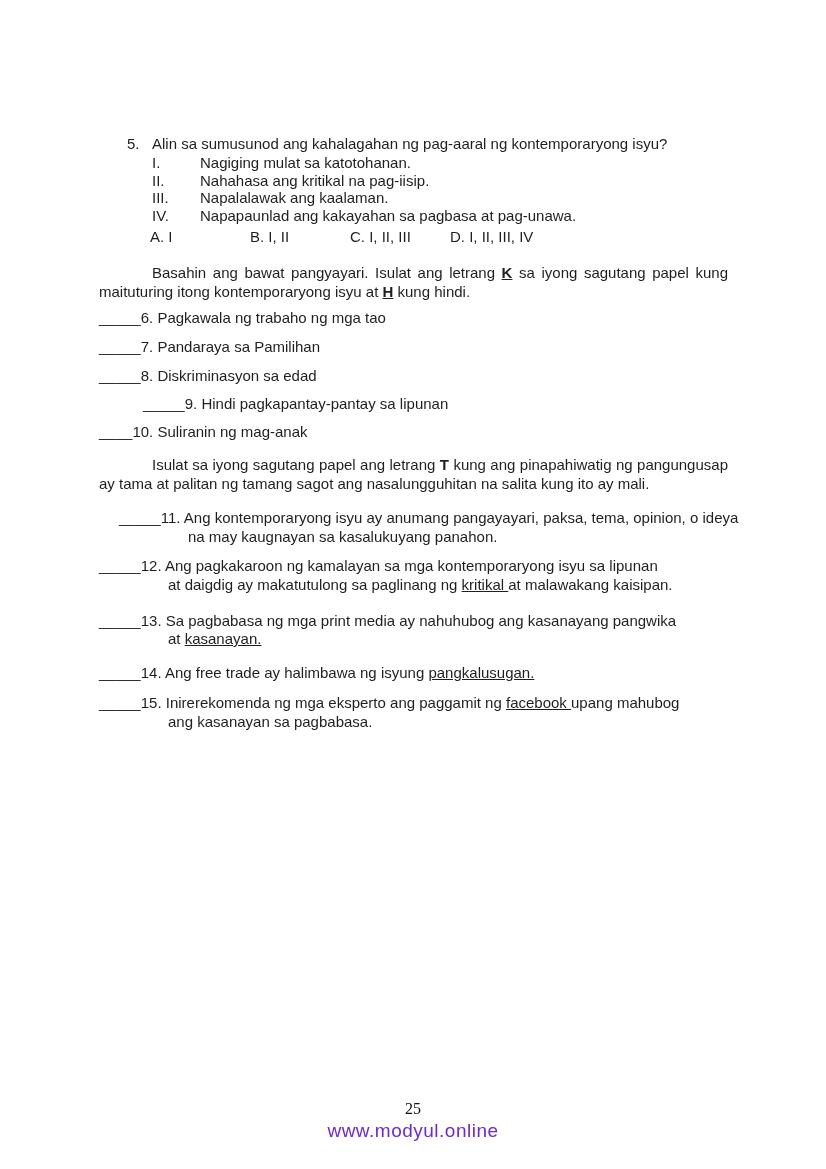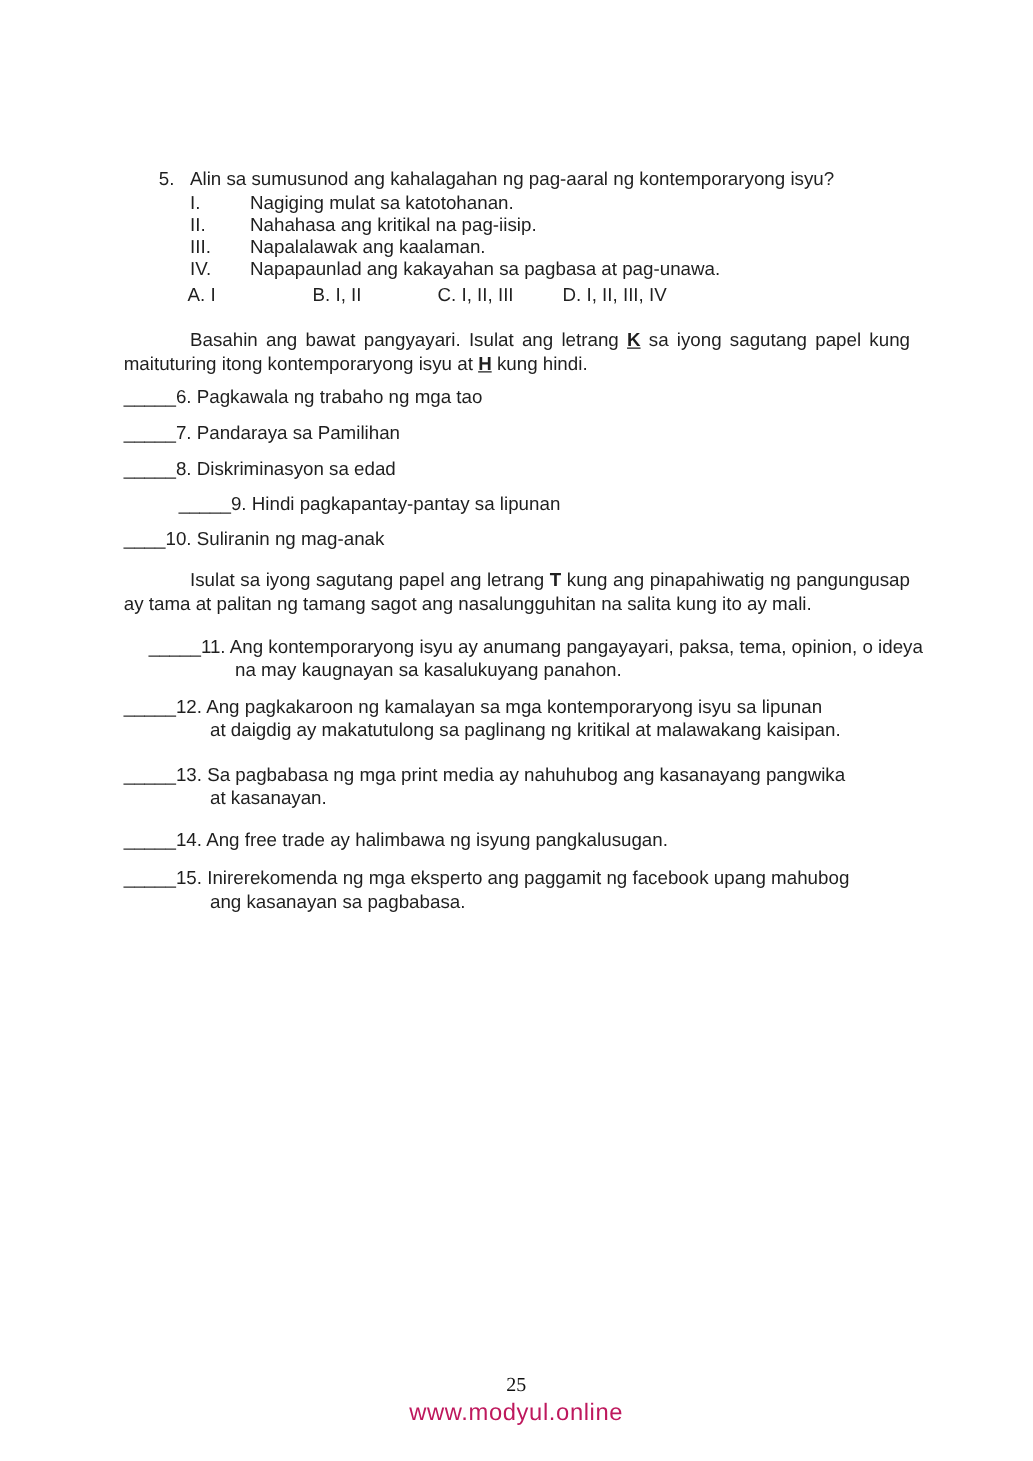--- a/index.html
+++ b/index.html
@@ -8,21 +8,21 @@
     width:826px;height:1169px;
     background:#ffffff;
     font-family:"Liberation Sans", sans-serif;
     font-size:15px;
     color:#1f1f1f;
     overflow:hidden;
   }
   .block{position:absolute;left:99px;width:629px;line-height:18px;}
   .full{left:0;width:826px;text-align:center;}
   .bu{font-weight:bold;text-decoration:underline;}
-  .u{}
+  .u{text-decoration:underline;}
   
   .q-line{padding-left:28px;}
   .q-num{display:inline-block;width:25px;}
   .roman-row{padding-left:53px;line-height:17.5px;}
   .roman-num{display:inline-block;width:48px;}
   .choices{padding-left:51px;}
   .choice{display:inline-block;width:100px;}
   .choice:last-child{width:auto;}
   
   .jline{
@@ -31,21 +31,21 @@
     text-align-last:justify;
     text-indent:53px;
     height:18.5px;
   }
   .instr{line-height:18.5px;}
   
   .wrap2{padding-left:69px;}
   .pagenum{font-family:"Liberation Serif", serif;font-size:16px;color:#111;}
   .watermark{
     font-size:19px;
-    color:#be185d;
+    color:#6d28d9;
     letter-spacing:0.5px;
   }
 </style>
 </head>
 <body>
 
 <div class="page">
 
   <div class="block q-line" style="top:135px;"><span class="q-num">5.</span><span>Alin sa sumusunod ang kahalagahan ng pag-aaral ng kontemporaryong isyu?</span></div>
 

